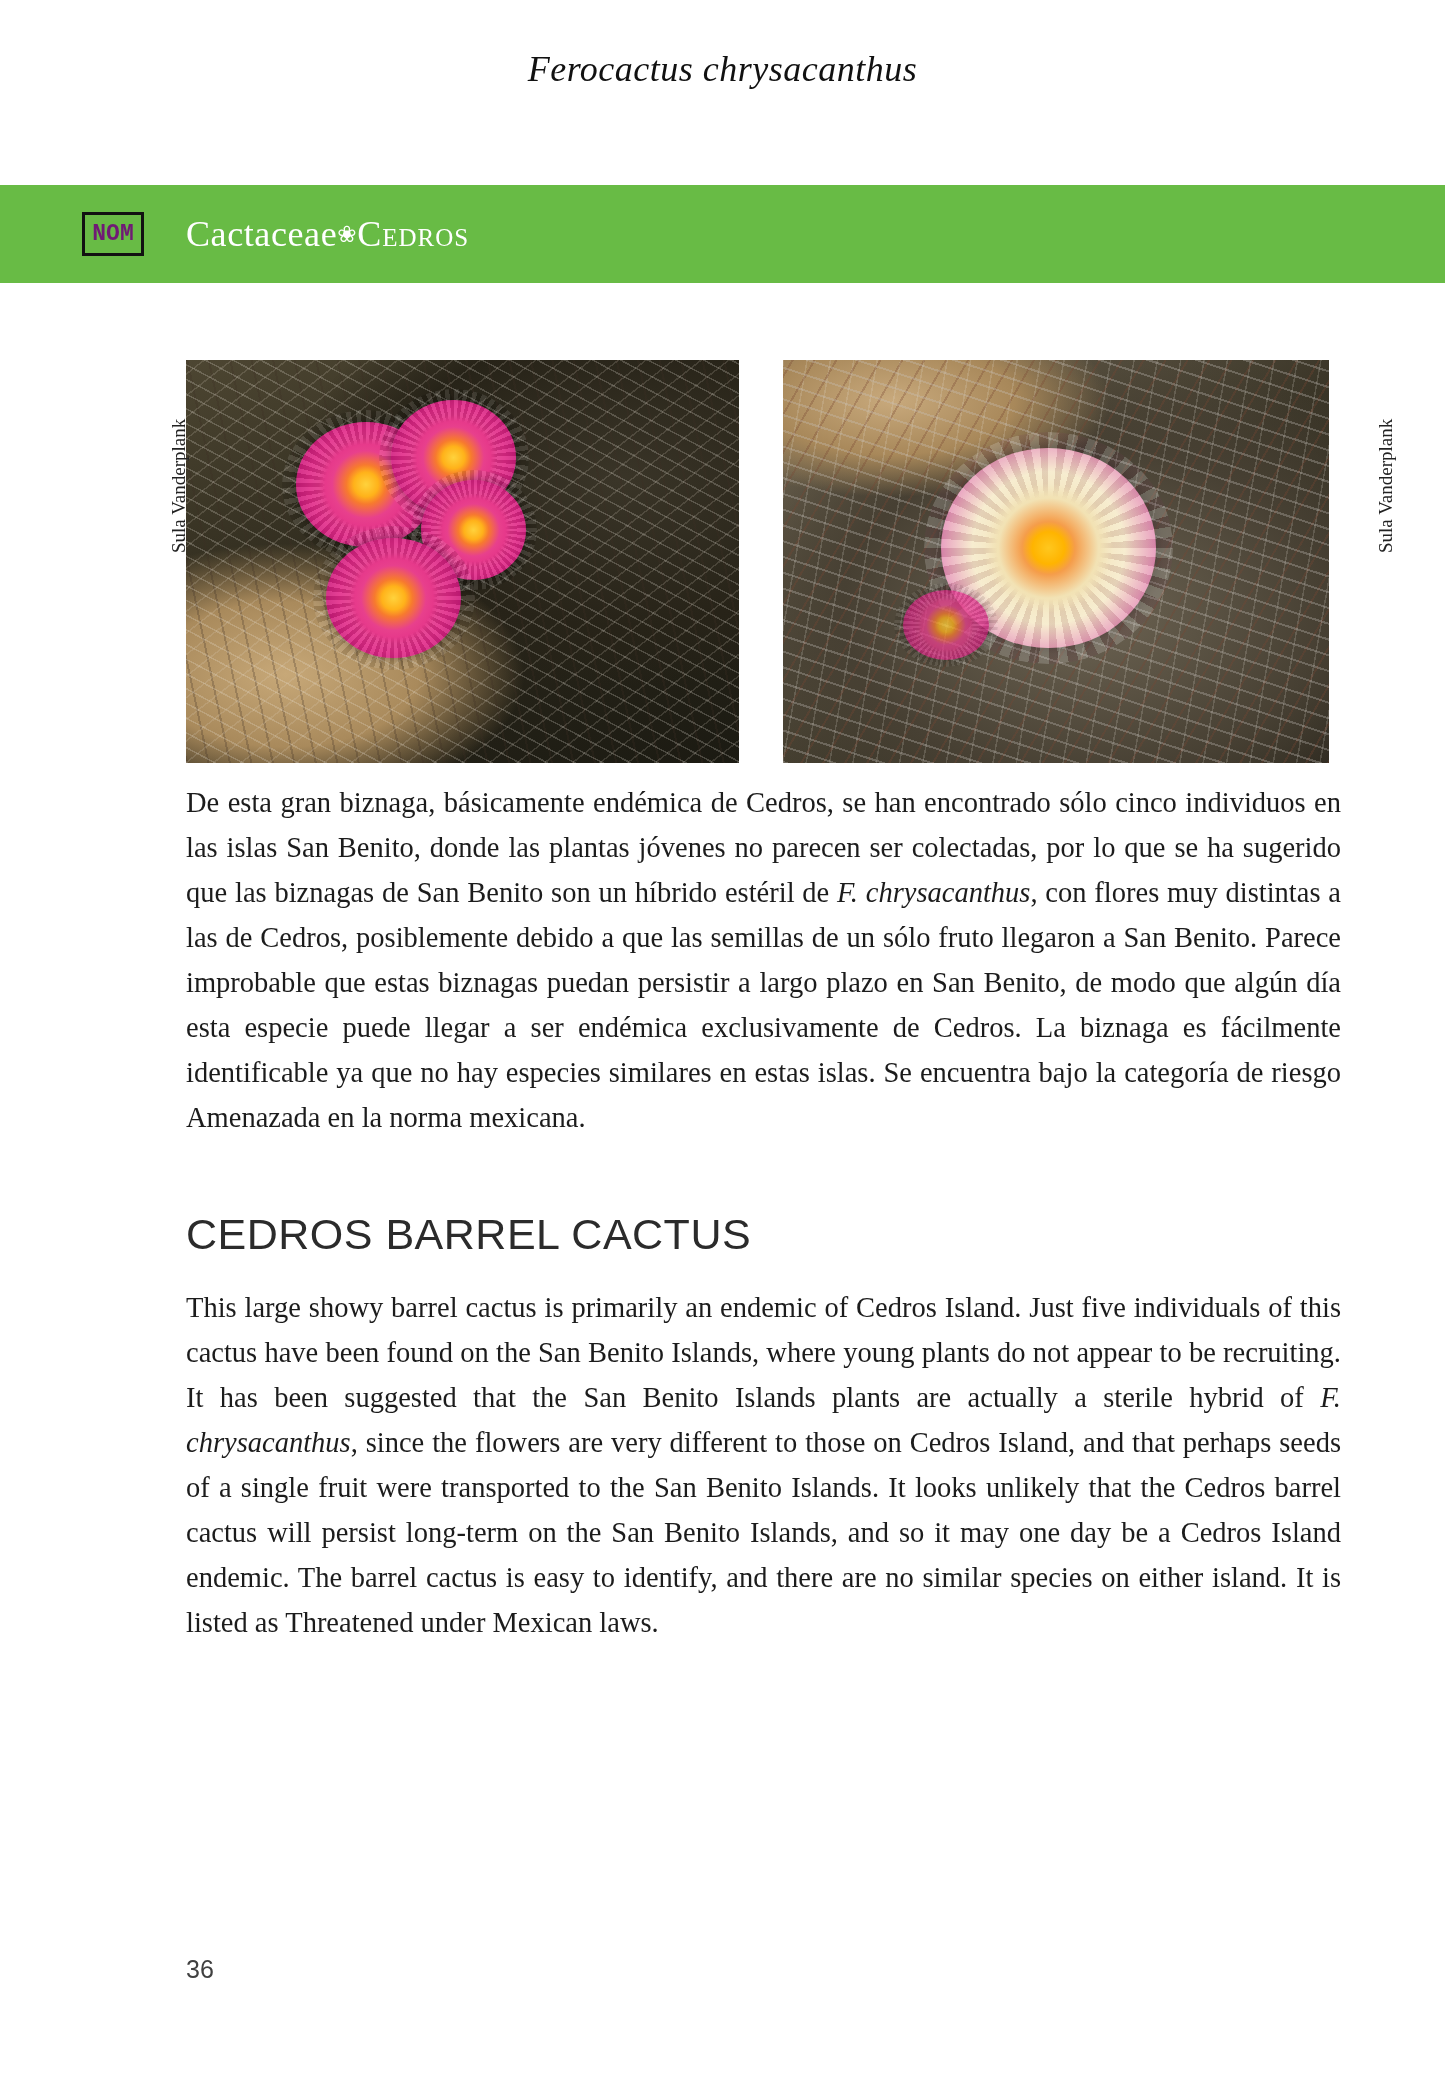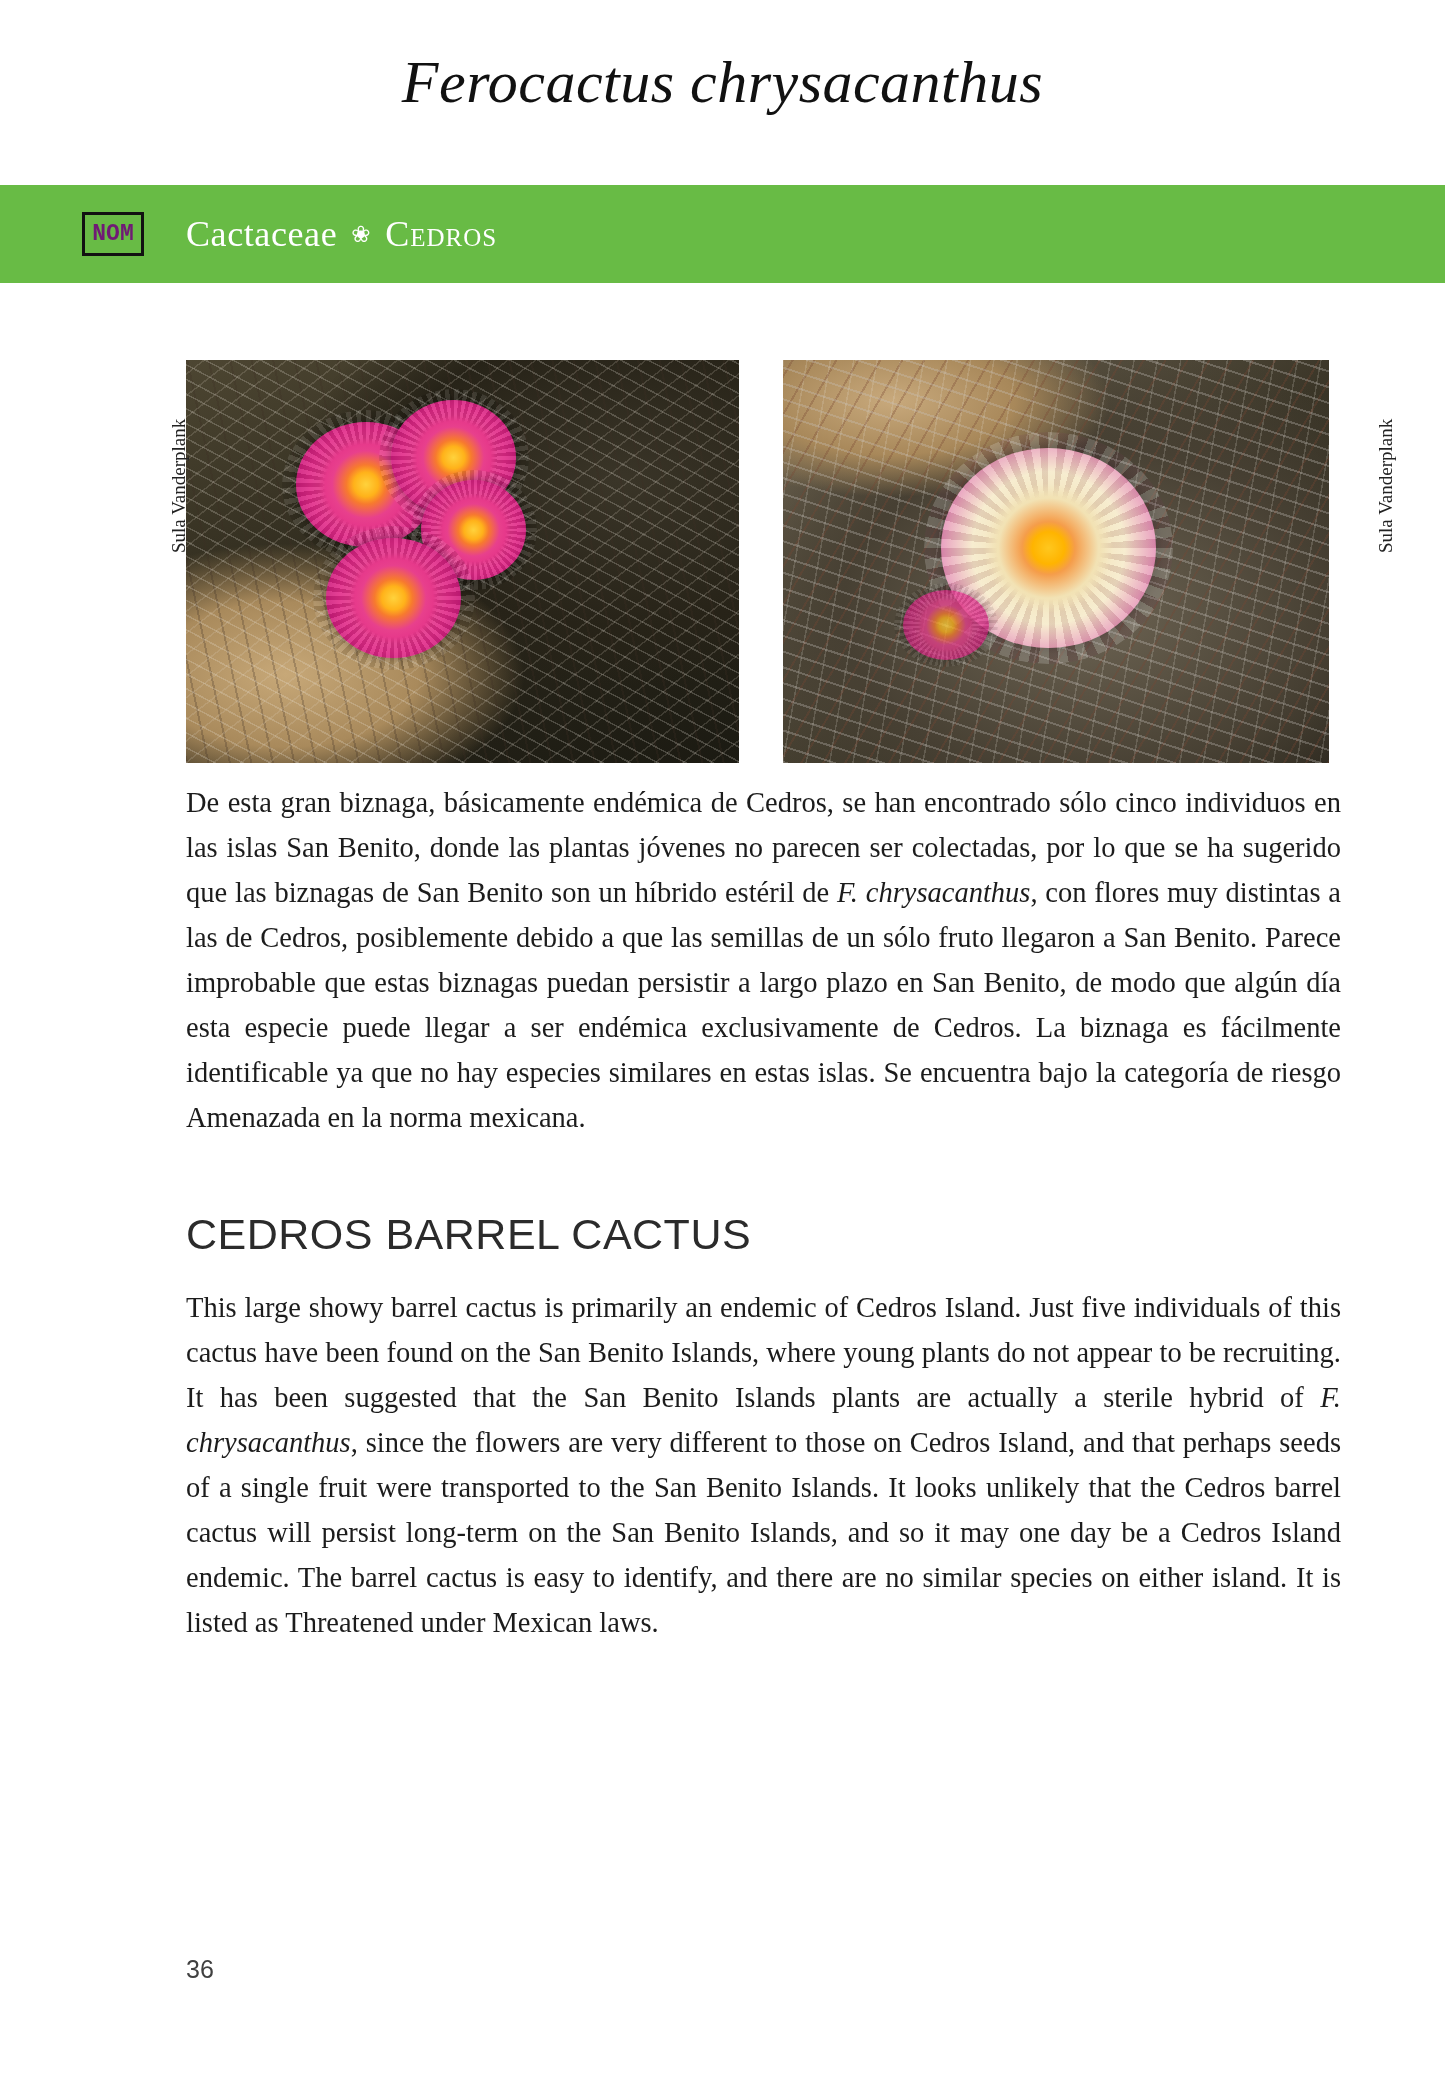--- a/index.html
+++ b/index.html
@@ -18,21 +18,21 @@
 
   
   .page-title {
     position: absolute;
     left: 0;
     top: 48px;
     width: 100%;
     text-align: center;
     font-family: "Liberation Serif", serif;
     font-style: italic;
-    font-size: 60px;
+    font-size: 36px;
     letter-spacing: 0.5px;
     color: #111111;
   }
 
   
   .family-band {
     position: absolute;
     left: 0;
     top: 185px;
     width: 1445px;
@@ -57,21 +57,21 @@
     box-sizing: border-box;
   }
   .band-text {
     margin-left: 42px;
     font-family: "Liberation Serif", serif;
     font-size: 36px;
     color: #ffffff;
     letter-spacing: 0.6px;
     display: flex;
     align-items: baseline;
-    gap: 14px;
+    gap: 0;
   }
   .band-sep {
     font-size: 23px;
     position: relative;
     top: -4px;
   }
   .band-loc {
     font-size: 36px;
     font-variant: small-caps;
     letter-spacing: 1px;

